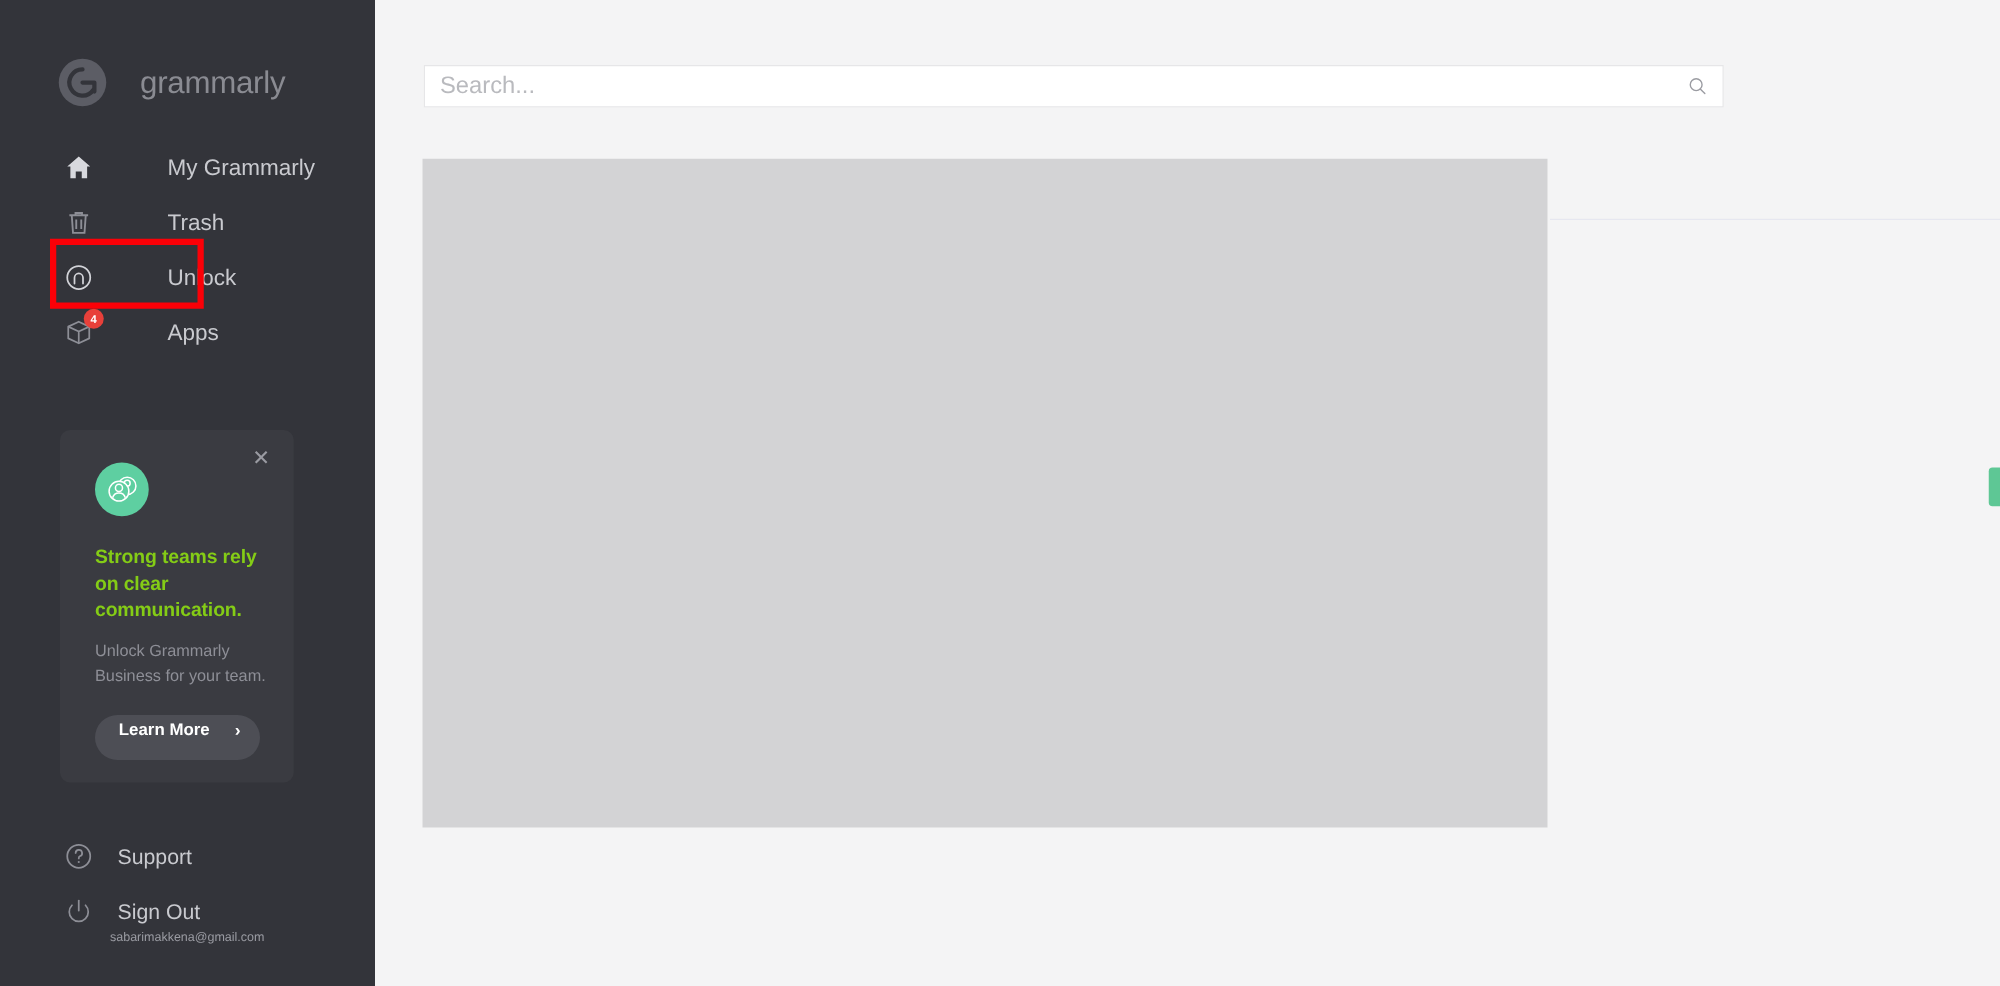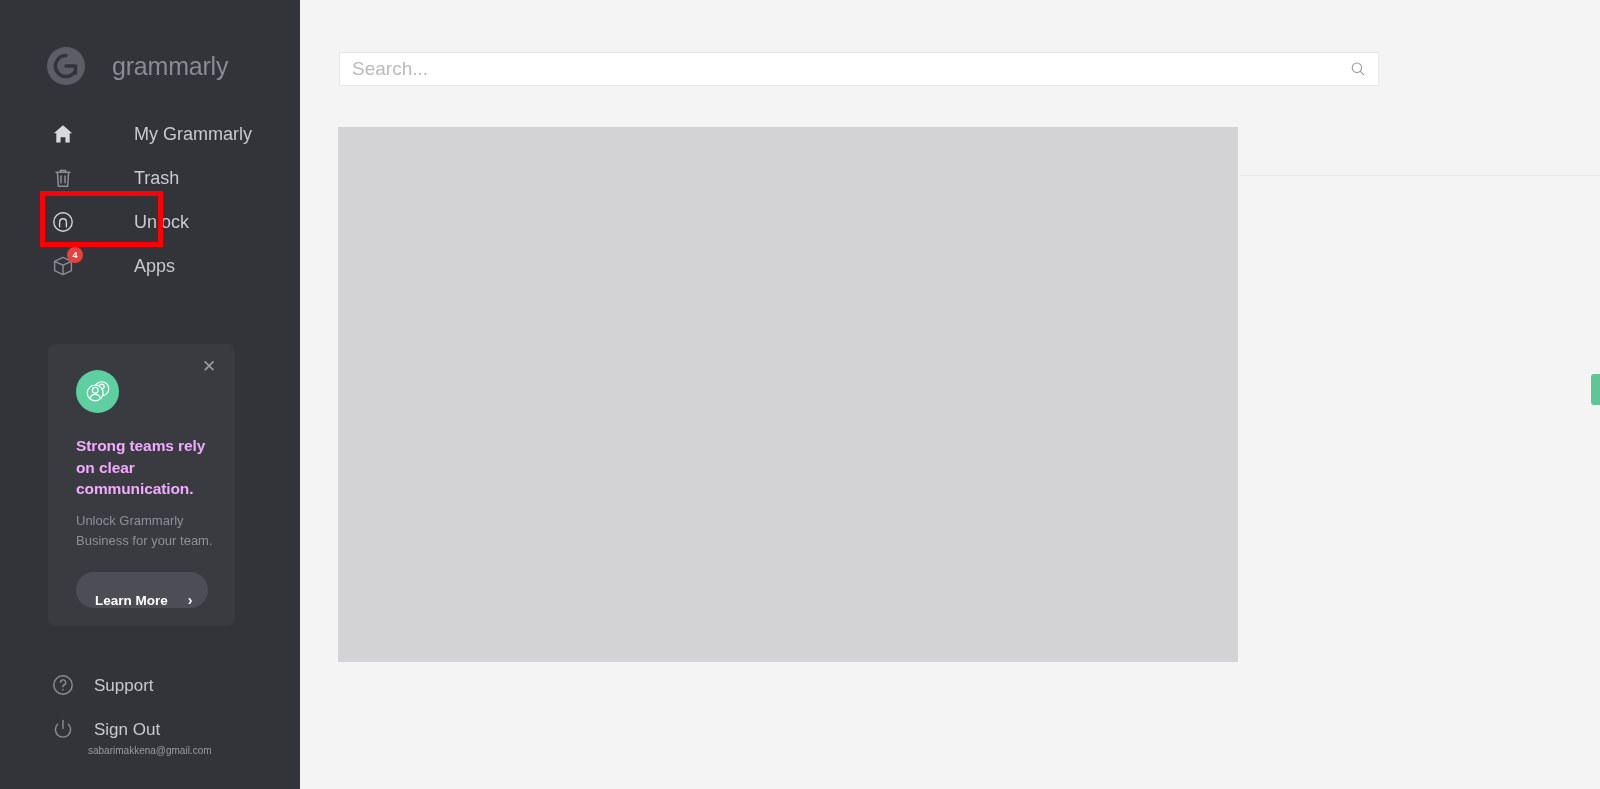--- a/index.html
+++ b/index.html
@@ -132,45 +132,45 @@
     border-radius: 50%;
     background: #5ecfa1;
     display: flex;
     align-items: center;
     justify-content: center;
     margin-bottom: 22px;
   }
   .promo-title {
     font-size: 15.5px;
     font-weight: bold;
-    color: #f0abfc;
+    color: #84cc16;
     line-height: 1.4;
     margin-bottom: 11px;
     letter-spacing: -0.1px;
   }
   .promo-sub {
     font-size: 13px;
     color: #8e8f97;
     line-height: 1.55;
   }
   .promo-btn {
     position: absolute;
     left: 28px;
     bottom: 18px;
     height: 36px;
-    padding: 14px 16px 0 19px;
+    padding: 4px 16px 0 19px;
     border-radius: 18px;
     background: #4d4e55;
     border: none;
     color: #ffffff;
     font-size: 13.5px;
     font-weight: bold;
     font-family: "Liberation Sans", sans-serif;
     display: flex;
-    align-items: flex-end;
+    align-items: flex-start;
     gap: 20px;
     cursor: pointer;
   }
   .promo-btn .chev { font-size: 14px; font-weight: bold; }
 
   
   .footer-nav {
     position: absolute;
     left: 0;
     bottom: 33px;

